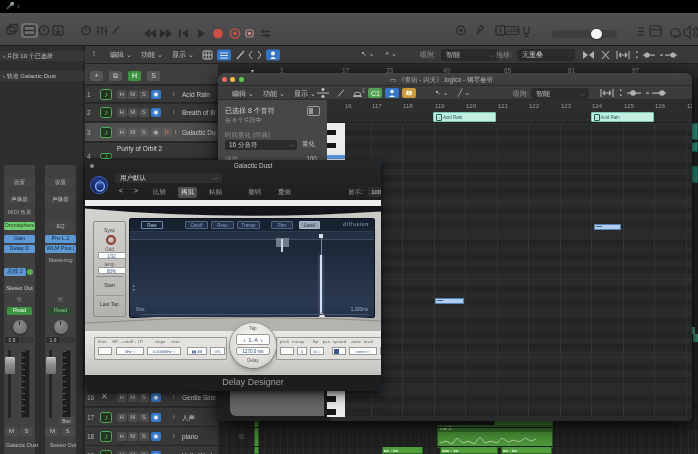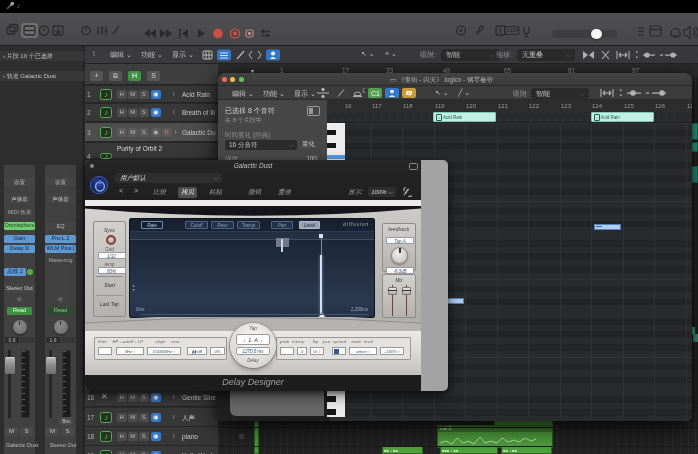--- a/index.html
+++ b/index.html
@@ -38,21 +38,21 @@
 #pr{position:absolute;left:218px;top:73px;width:474px;height:348px;background:#2e2e2e;border-radius:7px 7px 5px 5px;box-shadow:0 10px 30px rgba(0,0,0,.65),0 2px 8px rgba(0,0,0,.5);overflow:hidden;}
 #prtitle{position:absolute;top:0;left:0;width:474px;height:13px;background:linear-gradient(#434343,#3b3b3b);border-bottom:1px solid #2a2a2a;}
 #prtool{position:absolute;top:13px;left:0;width:474px;height:14px;background:#3c3c3c;border-bottom:1px solid #2a2a2a;color:#c2c2c2;font-size:7px;}
 #prinsp{position:absolute;top:27px;left:0;width:109px;height:321px;background:#474747;color:#cdcdcd;}
 #prkeys{position:absolute;top:50px;left:109px;width:18px;height:294px;background:#ececec;}
 #prruler{position:absolute;top:27px;left:109px;width:365px;height:12px;background:#2d2d2d;color:#9a9a9a;font-size:6px;}
 #prlane{position:absolute;top:39px;left:109px;width:365px;height:11px;background:#282a2b;border-bottom:1px solid #1f1f1f;}
 #prgrid{position:absolute;top:50px;left:127px;width:347px;height:294px;background:#232526;}
 .bar{position:absolute;top:0;width:1px;height:100%;background:#37393b;}
 
-#plug{position:absolute;left:85px;top:160px;width:363px;height:231px;background:#a3a3a3;border-radius:5px;box-shadow:0 5px 14px rgba(0,0,0,.5),0 2px 5px rgba(0,0,0,.4);overflow:hidden;font-style:italic;}
+#plug{position:absolute;left:85px;top:160px;width:296px;height:231px;background:#0369a1;border-radius:5px;box-shadow:0 5px 14px rgba(0,0,0,.5),0 2px 5px rgba(0,0,0,.4);overflow:hidden;}
 #plhdr{position:absolute;top:0;left:0;width:336px;height:40px;background:linear-gradient(#262626,#1f1f1f);color:#b9b9b9;}
 #plbody{position:absolute;top:40px;left:0;width:336px;height:175px;background:linear-gradient(175deg,#d8d6d2 0%,#c4c2be 30%,#b0aeaa 70%,#9d9b97 100%);}
 #pldisp{position:absolute;left:44px;top:17.5px;width:246px;height:100px;background:linear-gradient(#16202e,#2b3950 85%,#233148);border:1px solid #0d1420;border-radius:2px;}
 #plbot{position:absolute;top:215px;left:0;width:336px;height:16px;background:#1d1d1d;color:#9f9f9f;font-size:9px;text-align:center;line-height:15px;}
 .dtab{position:absolute;top:2px;height:8px;border:1px solid #50657f;border-radius:1px;background:#23314a;color:#8fa3bd;font-size:4.5px;text-align:center;line-height:7px;}
 </style></head>
 <body>
 <div id="root">
 
 <div class="abs" style="left:6px;top:2px;color:#777;font-size:7px;">🎤 ♪</div>

